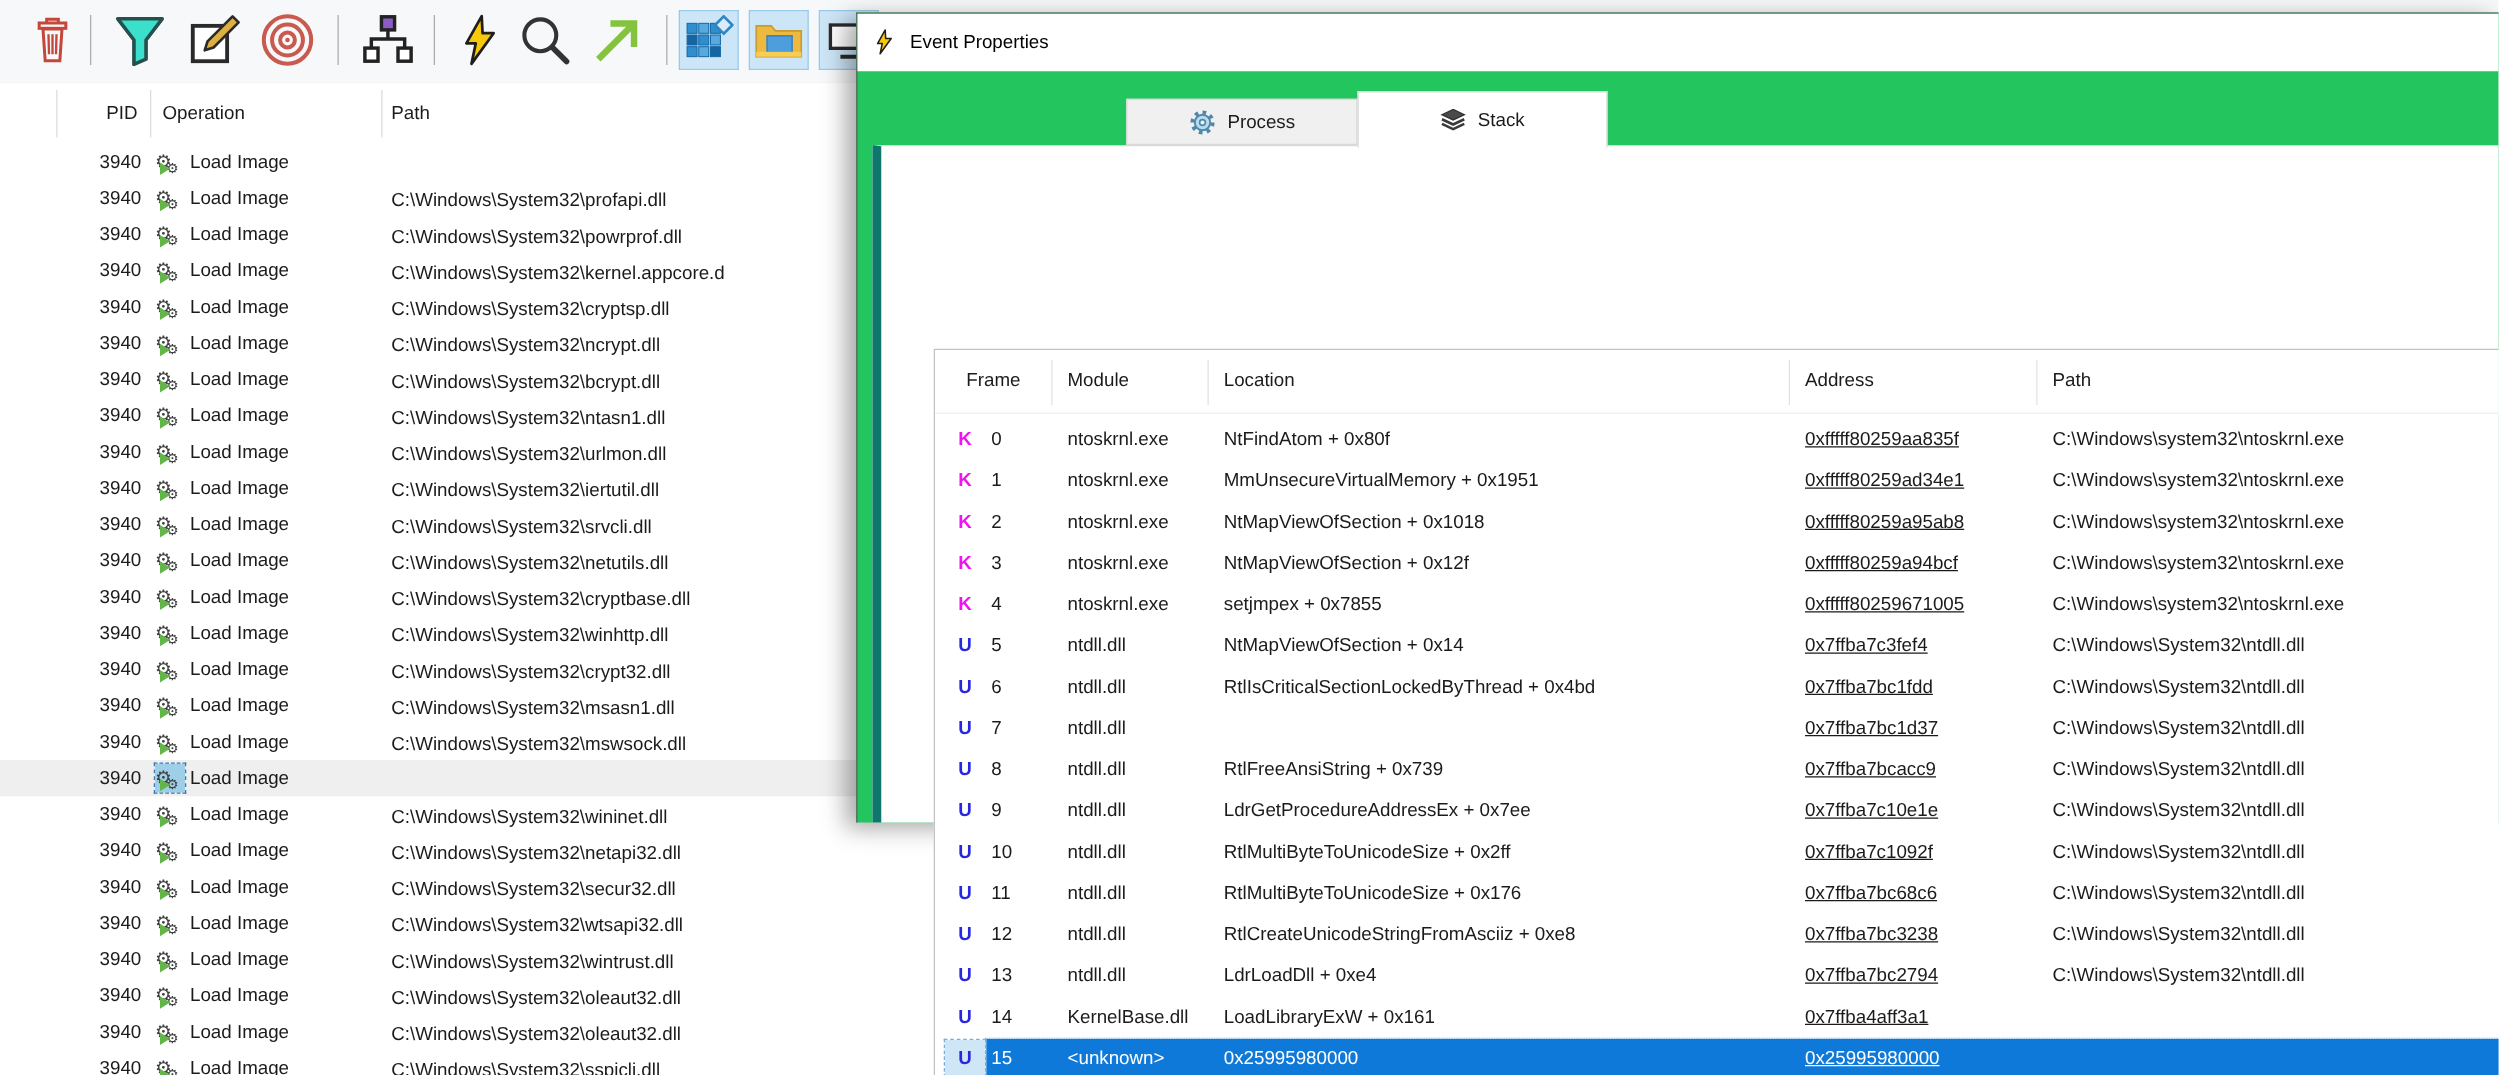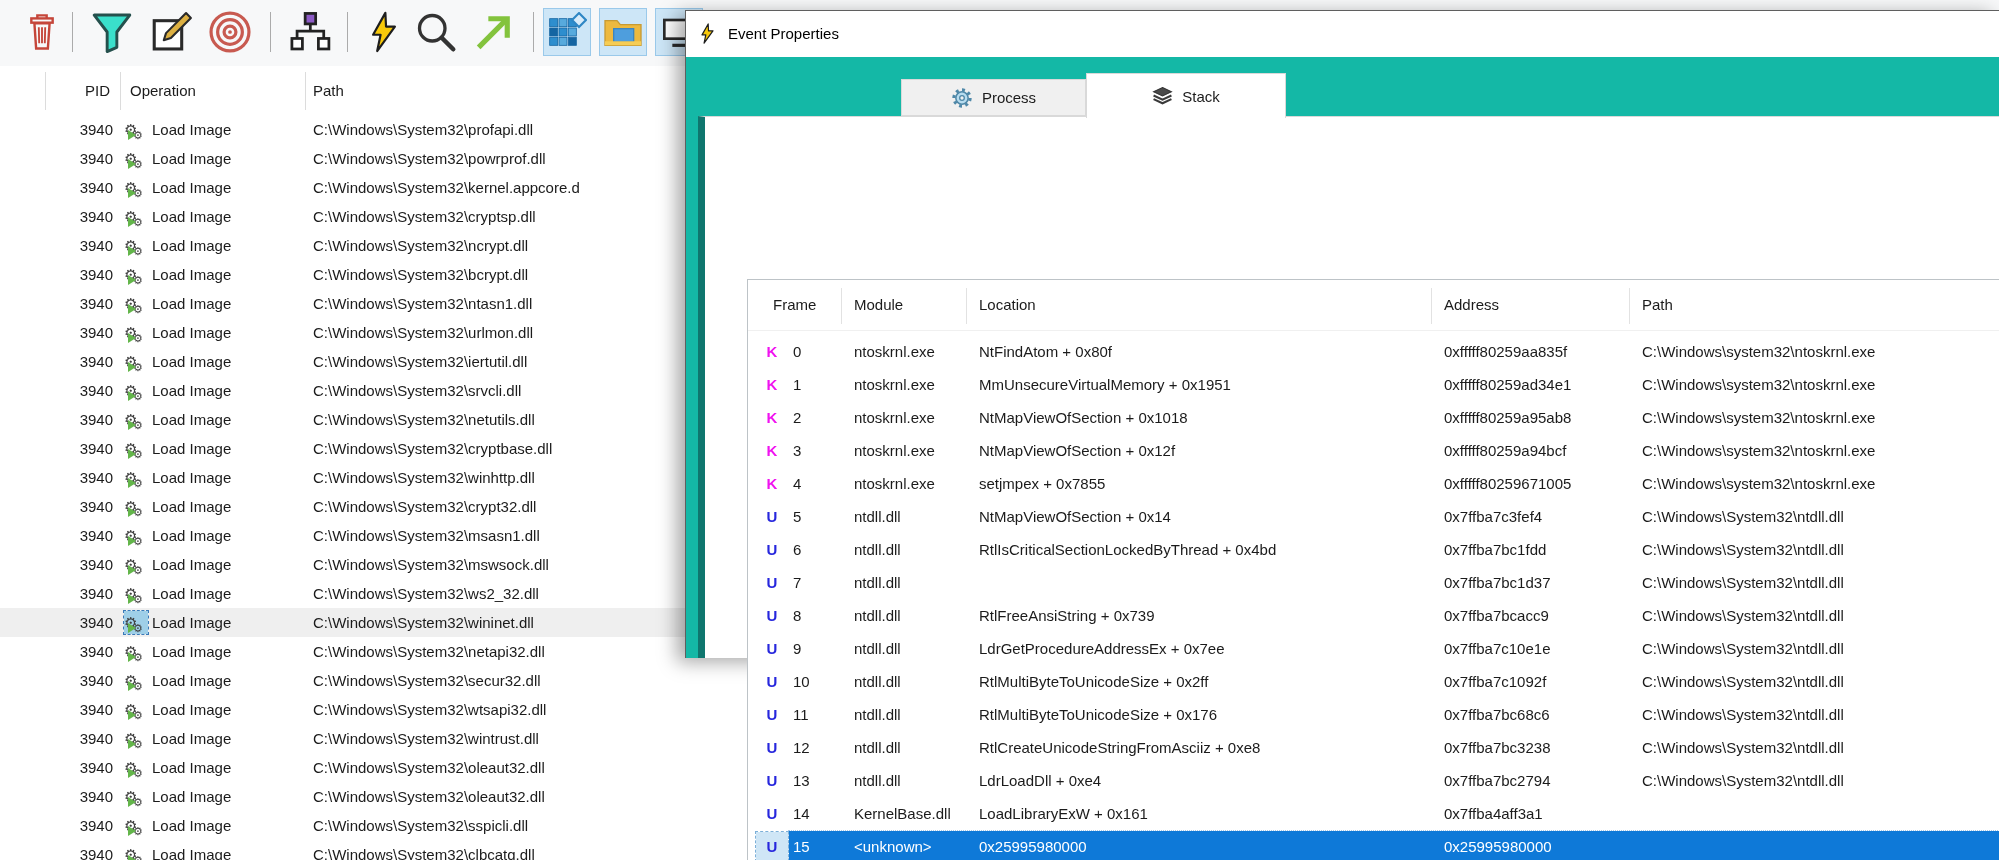--- a/index.html
+++ b/index.html
@@ -12,29 +12,29 @@
   .tsep{position:absolute;top:12px;width:1px;height:40px;background:#ababab;}
   .list-header{position:absolute;left:0;top:66px;right:0;height:49px;background:#fff;}
   .hsep{position:absolute;top:6px;width:1px;height:38px;background:#dcdcdc;}
   .hlabel{position:absolute;top:0;line-height:49px;color:#1b1b1b;}
   .event-rows{position:absolute;left:0;top:115px;right:0;bottom:0;overflow:hidden;background:#fff;}
   .event-row{position:absolute;left:0;right:0;height:29px;line-height:29px;white-space:nowrap;}
   .event-row.selected{background:#efefef;}
   .cell{position:absolute;top:0;line-height:29px;}
   .pid{left:45px;width:68px;text-align:right;}
   .op{left:152px;}
-  .epath{left:313px;}
+  .epath{left:313px;margin-top:31px;}
   .op-icon{position:absolute;left:124px;top:3px;width:24px;height:23px;}
   .event-row.selected .op-icon{background:#9fcfe8;outline:1px dashed #3a7ab8;}
   .op-icon .g1{position:absolute;left:0;top:-3px;font-size:15px;color:#3f3f3f;}
   .op-icon .g2{position:absolute;left:9px;top:3px;font-size:11px;color:#3f3f3f;}
   .op-icon .tri{position:absolute;left:4px;top:12px;width:0;height:0;
     border-left:8px solid #63b54a;border-top:5px solid transparent;border-bottom:5px solid transparent;}
   
-  .dialog{position:absolute;left:685px;top:10px;width:1314px;height:648px;background:#14b8a6;
+  .dialog{position:absolute;left:685px;top:10px;width:1314px;height:648px;background:#22c55e;
           border:1px solid #5f5f5f;border-right:none;border-bottom:none;box-sizing:border-box;
           box-shadow:-8px 4px 18px rgba(0,0,0,.35);}
   .titlebar{position:absolute;left:0;top:0;right:0;height:46px;background:#fff;}
   .title-icon{position:absolute;left:14px;top:12px;}
   .title-text{position:absolute;left:42px;top:0;line-height:46px;color:#000;}
   .tab{position:absolute;box-sizing:border-box;display:flex;align-items:center;justify-content:center;gap:9px;
        background:#f0f0f0;border:1px solid #d9d9d9;cursor:default;}
   .tab.inactive{top:68px;height:37px;}
   .tab.active{top:62px;height:45px;background:#fff;border-bottom:none;z-index:3;}
   .panel{position:absolute;left:12px;top:105px;right:0;bottom:0;background:#fff;
@@ -46,21 +46,21 @@
   .shsep{position:absolute;top:8px;width:1px;height:36px;background:#e2e2e2;}
   .shlabel{position:absolute;top:0;line-height:50px;color:#1b1b1b;}
   .stack-rows{position:absolute;left:0;top:50px;right:0;bottom:0;}
   .stack-row{position:absolute;left:0;right:0;height:33px;line-height:33px;white-space:nowrap;}
   .scell{position:absolute;top:0;line-height:33px;}
   .fletter{left:8px;width:32px;text-align:center;font-weight:bold;}
   .fk{color:#f013f0;}  .fu{color:#2727dd;}
   .fnum{left:45px;}
   .smod{left:106px;}
   .sloc{left:231px;}
-  .saddr{left:696px;}
+  .saddr{left:696px;text-decoration:underline;}
   .spath{left:894px;}
   .selbar{display:none;}
   .stack-row.selected .selbar{display:block;position:absolute;left:41px;right:4px;top:1px;bottom:1px;
        background:#0e79d8;outline:1px dotted #a8c8e8;z-index:0;}
   .stack-row.selected .scell{color:#fff;z-index:1;}
   .stack-row.selected .fletter{color:#2727dd;background:#cfe6f6;outline:1px dashed #7db0d8;top:2px;bottom:2px;line-height:29px;height:29px;z-index:1;}
 </style>
 </head>
 <body>
 

